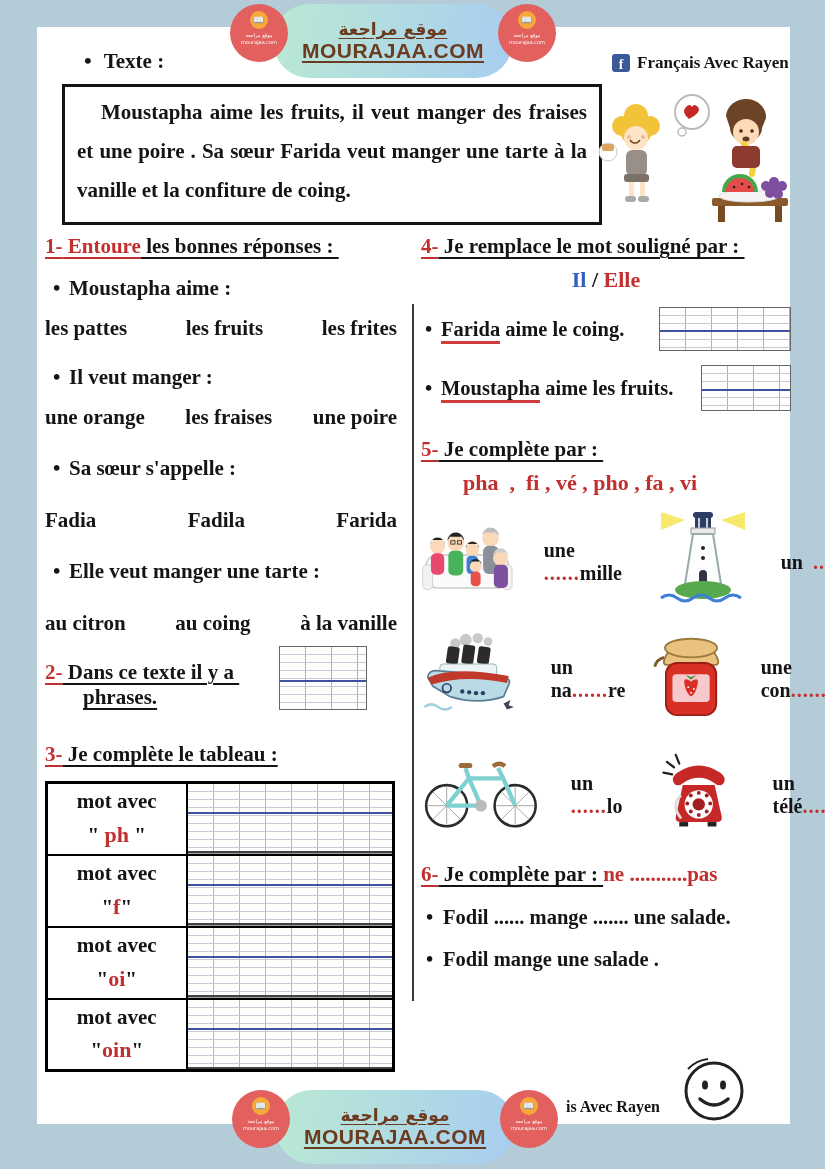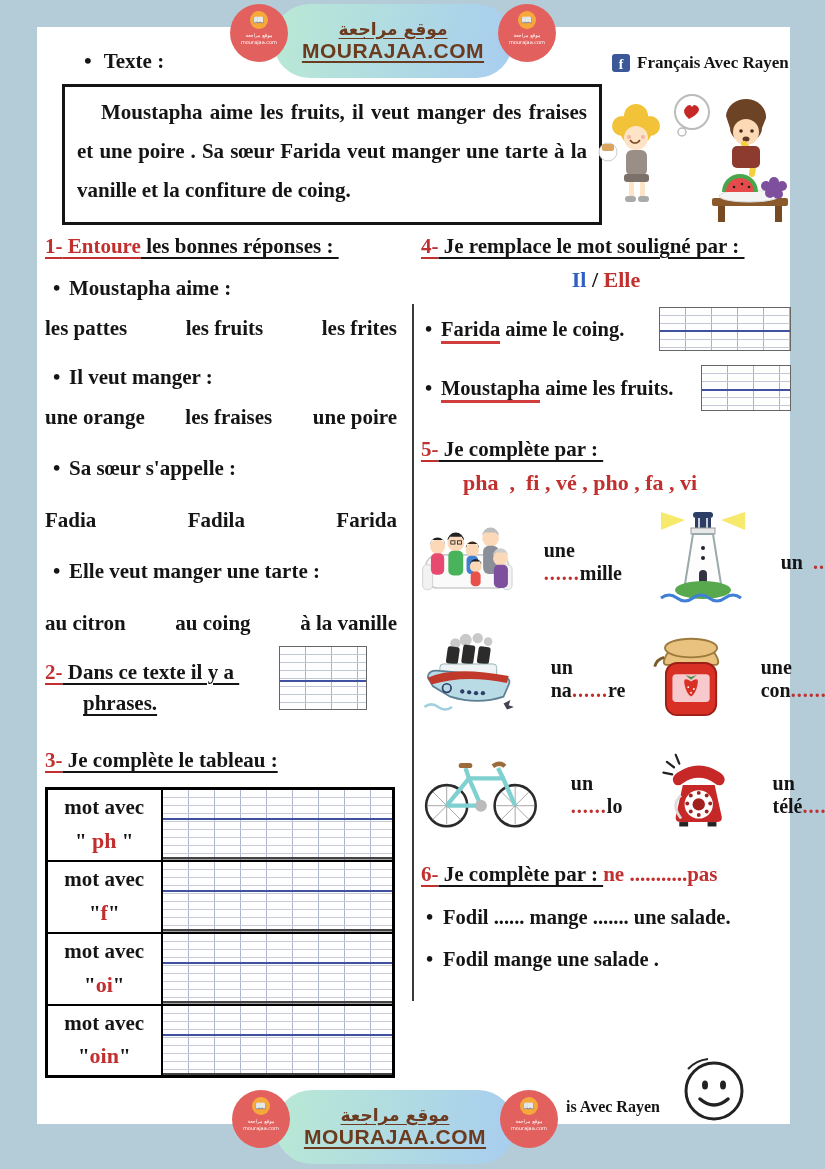--- a/index.html
+++ b/index.html
@@ -72,28 +72,28 @@
       repeating-linear-gradient(to right,transparent 0 25px,#a9b1c9 25px 26px);
     background-size:100% 2px,100% 100%,100% 100%;
     background-position:0 55%,0 0,0 0;
     background-repeat:no-repeat,repeat,repeat;
     border:1.5px solid #666;
   }
 
   
   .ex2{position:relative;margin-top:24px;}
   .ex2 .line{font-size:21px;font-weight:bold;}
-  .ex2 .line2{margin-top:6px;padding-left:38px;}
+  .ex2 .line2{padding-left:38px;}
   .ex2-grid{position:absolute;right:30px;top:-14px;width:88px;height:64px;}
 
   
   .ex3-head{margin-top:32px;}
   table.motavec{border-collapse:collapse;margin-top:14px;width:350px;border:3px solid #000;}
   table.motavec td{border:2.5px solid #000;height:72px;padding:0;}
-  td.lab{width:115px;text-align:center;font-size:21px;font-weight:bold;line-height:1.5;}
+  td.lab{width:140px;text-align:center;font-size:21px;font-weight:bold;line-height:1.5;}
   td.lab .letters{color:var(--red);font-size:22px;}
   td.ans div{width:100%;height:100%;border:none;
     background-color:#fefefe;
     background-image:
       linear-gradient(#3f51a0,#3f51a0),
       linear-gradient(#444,#444),
       repeating-linear-gradient(to bottom,transparent 0 7px,#c6cbd8 7px 8px),
       repeating-linear-gradient(to right,transparent 0 25px,#aeb5cc 25px 26px);
     background-size:100% 2px,100% 2.5px,100% 100%,100% 100%;
     background-position:0 28px,0 100%,0 0,0 0;

